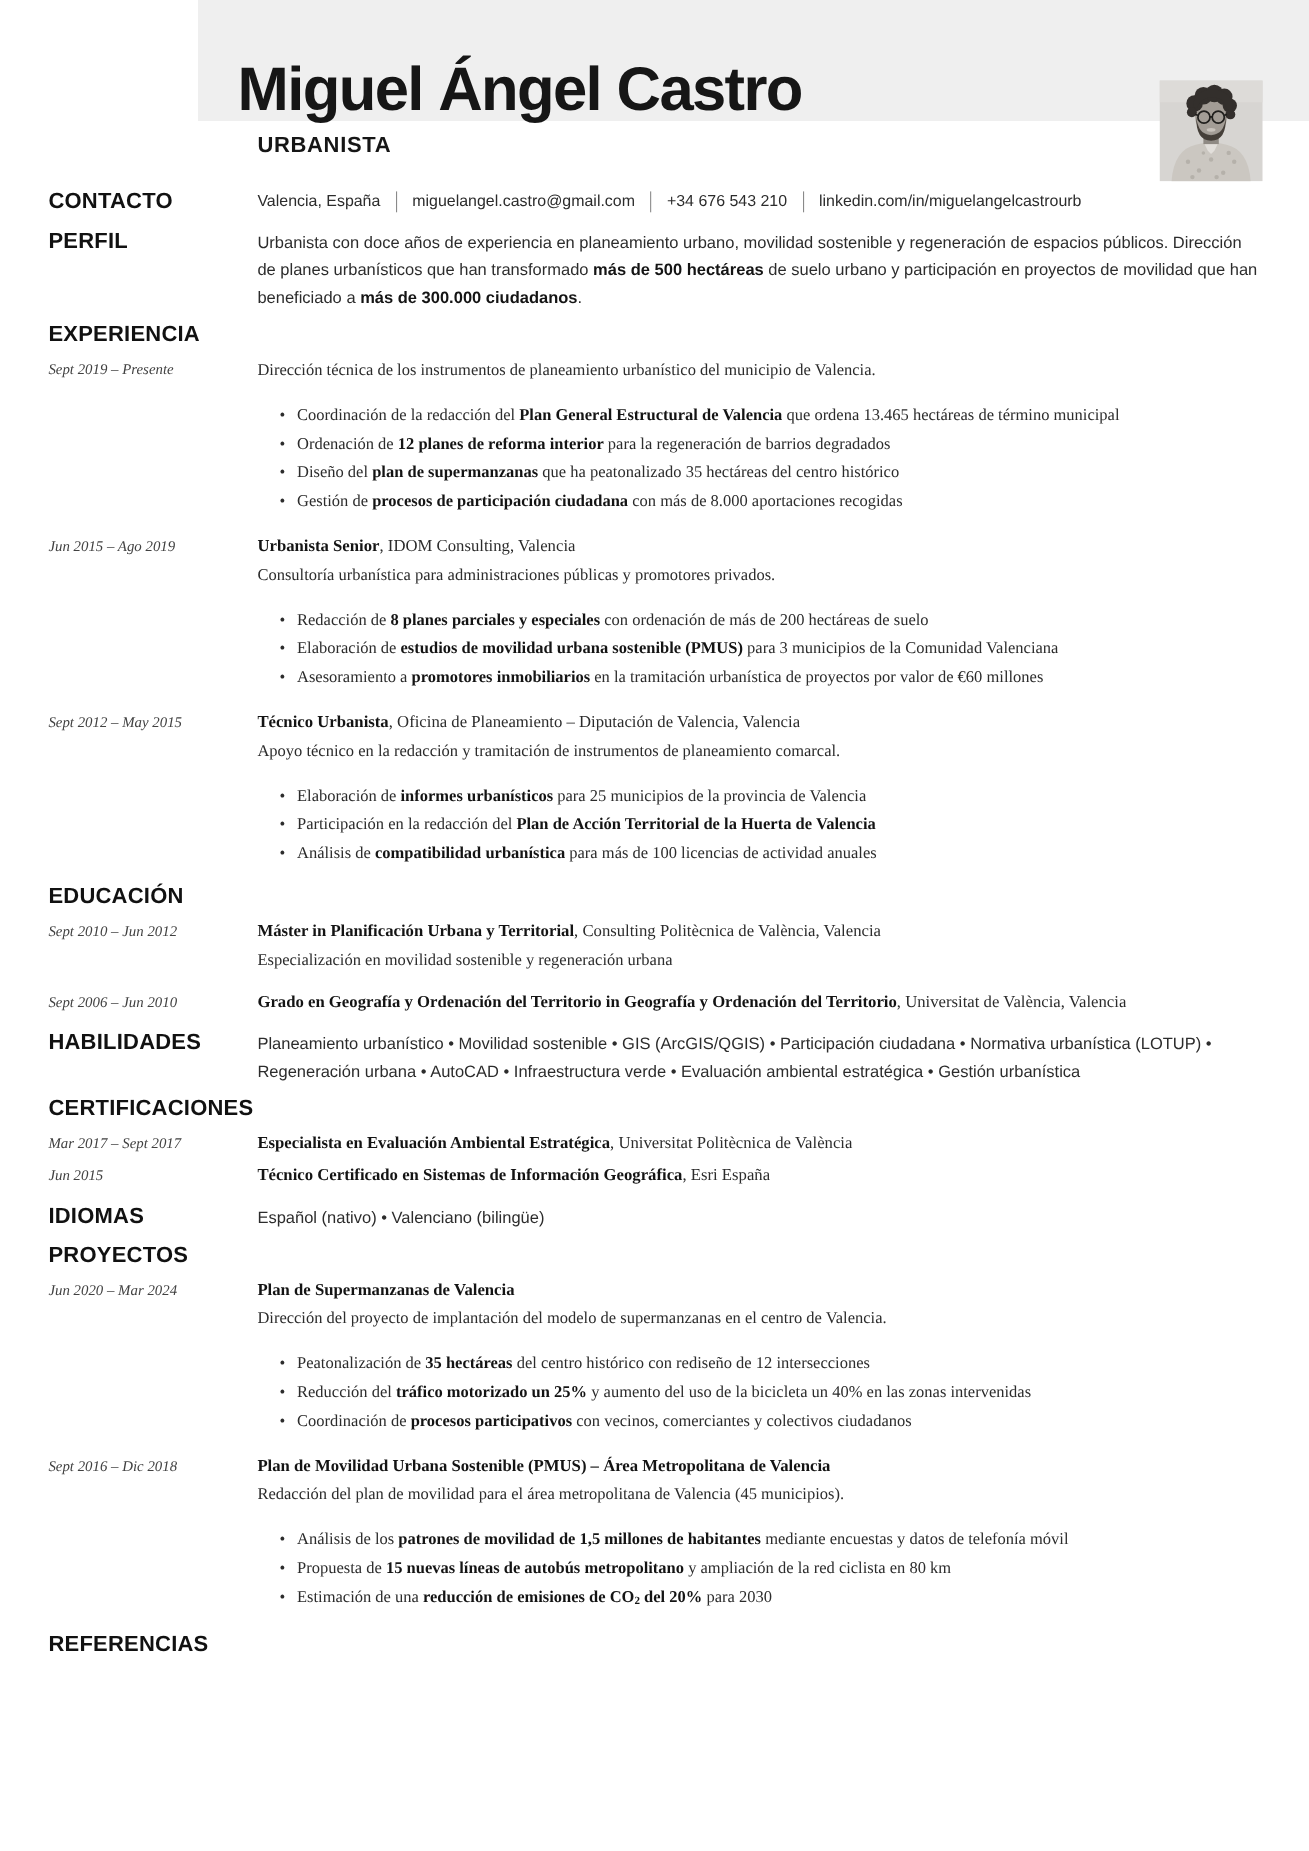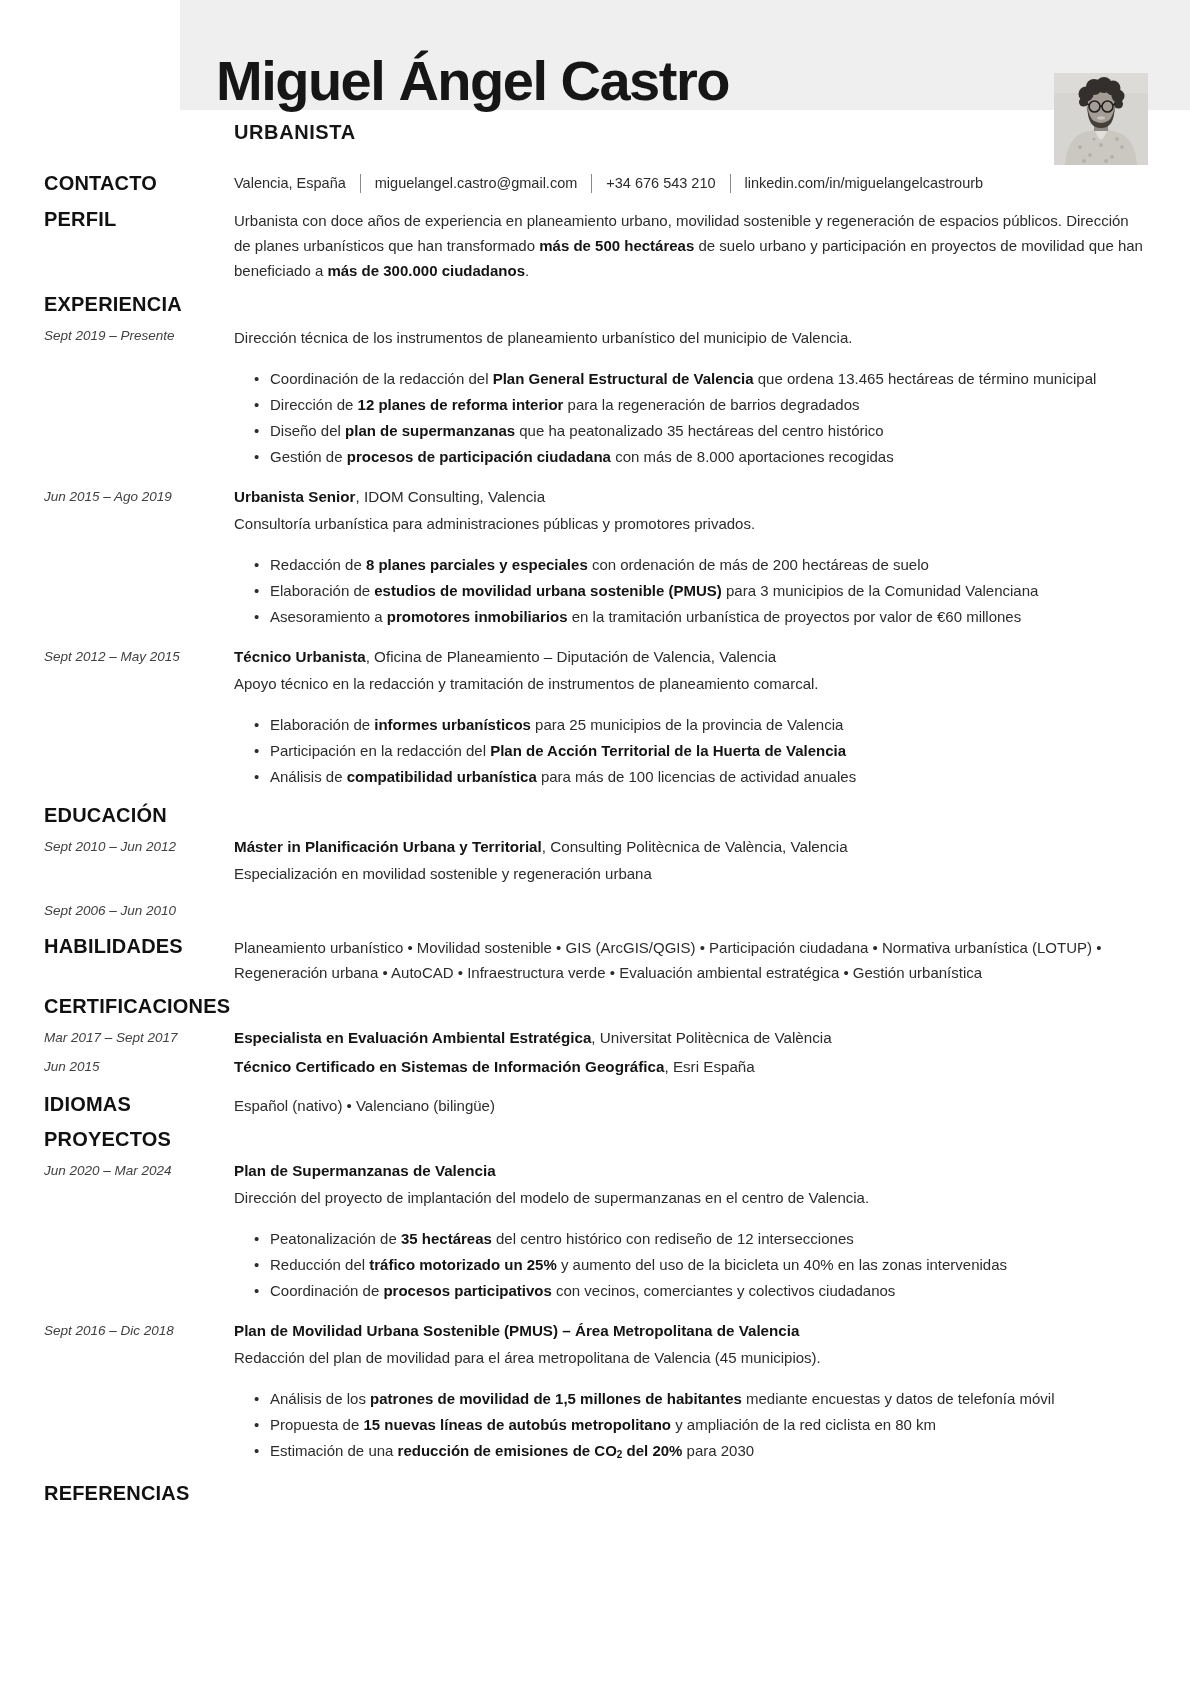--- a/index.html
+++ b/index.html
@@ -11,21 +11,21 @@
   .job-title{position:absolute;left:234px;top:121px;font-size:20px;font-weight:700;letter-spacing:0.6px;color:#161616;}
   .photo{position:absolute;left:1054px;top:73px;width:94px;height:92px;overflow:hidden;}
   .photo svg{display:block;}
   .main{padding:6px 44px 0 44px;}
   .row{display:grid;grid-template-columns:190px 1fr;}
   .section-label{margin:0;font-size:20px;line-height:22px;font-weight:700;letter-spacing:0.2px;color:#111;}
   .row-contact{margin-bottom:14px;}
   .row-section-header{margin:10px 0 8px 0;}
   .row-inline{margin:14px 0 0 0;}
   .row-profile{margin:14px 0 0 0;}
-  .row-entry{margin-bottom:14px;}
+  .row-entry{margin-bottom:14px;font-family:Liberation Serif, serif;}
   .row-entry.plain{margin-bottom:12px;}
   .row-entry.compact{margin-bottom:4px;}
   .row-label-only{margin-top:18px;}
   .date{font-size:13.5px;font-style:italic;color:#414141;padding-top:3px;line-height:20px;padding-right:10px;}
   .contact-line{display:flex;align-items:center;flex-wrap:wrap;font-size:14.5px;line-height:21px;color:#2c2c2c;}
   .contact-sep{width:1px;height:19px;background:#8a8a8a;margin:0 14px;display:inline-block;}
   .body-text{margin:0;font-size:15px;line-height:25px;color:#2c2c2c;}
   .entry-title{margin:0;font-size:15.2px;line-height:25px;color:#2c2c2c;}
   .entry-sub{margin:2px 0 0 0;font-size:15px;line-height:25px;color:#2c2c2c;}
   .b{font-weight:700;color:#141414;}
@@ -103,21 +103,21 @@
       <div class="row row-section-header">
         <h2 class="section-label">EXPERIENCIA</h2>
         <div></div>
       </div>
       <div class="row row-entry detailed">
         <div class="date">Sept 2019 – Presente</div>
         <div class="cell">
           <p class="entry-sub">Dirección técnica de los instrumentos de planeamiento urbanístico del municipio de Valencia.</p>
           <ul class="bullets">
             <li class="bullet-item"><span>Coordinación de la redacción del </span><span class="b">Plan General Estructural de Valencia</span><span> que ordena 13.465 hectáreas de término municipal</span></li>
-            <li class="bullet-item"><span>Dirección de </span><span class="b">12 planes de reforma interior</span><span> para la regeneración de barrios degradados</span></li>
+            <li class="bullet-item"><span>Ordenación de </span><span class="b">12 planes de reforma interior</span><span> para la regeneración de barrios degradados</span></li>
             <li class="bullet-item"><span>Diseño del </span><span class="b">plan de supermanzanas</span><span> que ha peatonalizado 35 hectáreas del centro histórico</span></li>
             <li class="bullet-item"><span>Gestión de </span><span class="b">procesos de participación ciudadana</span><span> con más de 8.000 aportaciones recogidas</span></li>
           </ul>
         </div>
       </div>
       <div class="row row-entry detailed">
         <div class="date">Jun 2015 – Ago 2019</div>
         <div class="cell">
           <p class="entry-title"><span class="b">Urbanista Senior</span><span>, IDOM Consulting, Valencia</span></p>
           <p class="entry-sub">Consultoría urbanística para administraciones públicas y promotores privados.</p>
@@ -146,20 +146,23 @@
       </div>
       <div class="row row-entry plain">
         <div class="date">Sept 2010 – Jun 2012</div>
         <div class="cell">
           <p class="entry-title"><span class="b">Máster in Planificación Urbana y Territorial</span><span>, Consulting Politècnica de València, Valencia</span></p>
           <p class="entry-sub">Especialización en movilidad sostenible y regeneración urbana</p>
         </div>
       </div>
       <div class="row row-entry compact">
         <div class="date">Sept 2006 – Jun 2010</div>
+        <div class="cell">
+          <p class="entry-title"><span class="b">Grado en Geografía y Ordenación del Territorio in Geografía y Ordenación del Territorio</span><span>, Universitat de València, Valencia</span></p>
+        </div>
       </div>
       <div class="row row-inline row-skills">
         <h2 class="section-label">HABILIDADES</h2>
         <p class="body-text"><span>Planeamiento urbanístico • Movilidad sostenible • GIS (ArcGIS/QGIS) • Participación ciudadana • Normativa urbanística (LOTUP) • Regeneración urbana • AutoCAD • Infraestructura verde • Evaluación ambiental estratégica • Gestión urbanística</span></p>
       </div>
       <div class="row row-section-header">
         <h2 class="section-label">CERTIFICACIONES</h2>
         <div></div>
       </div>
       <div class="row row-entry compact">

